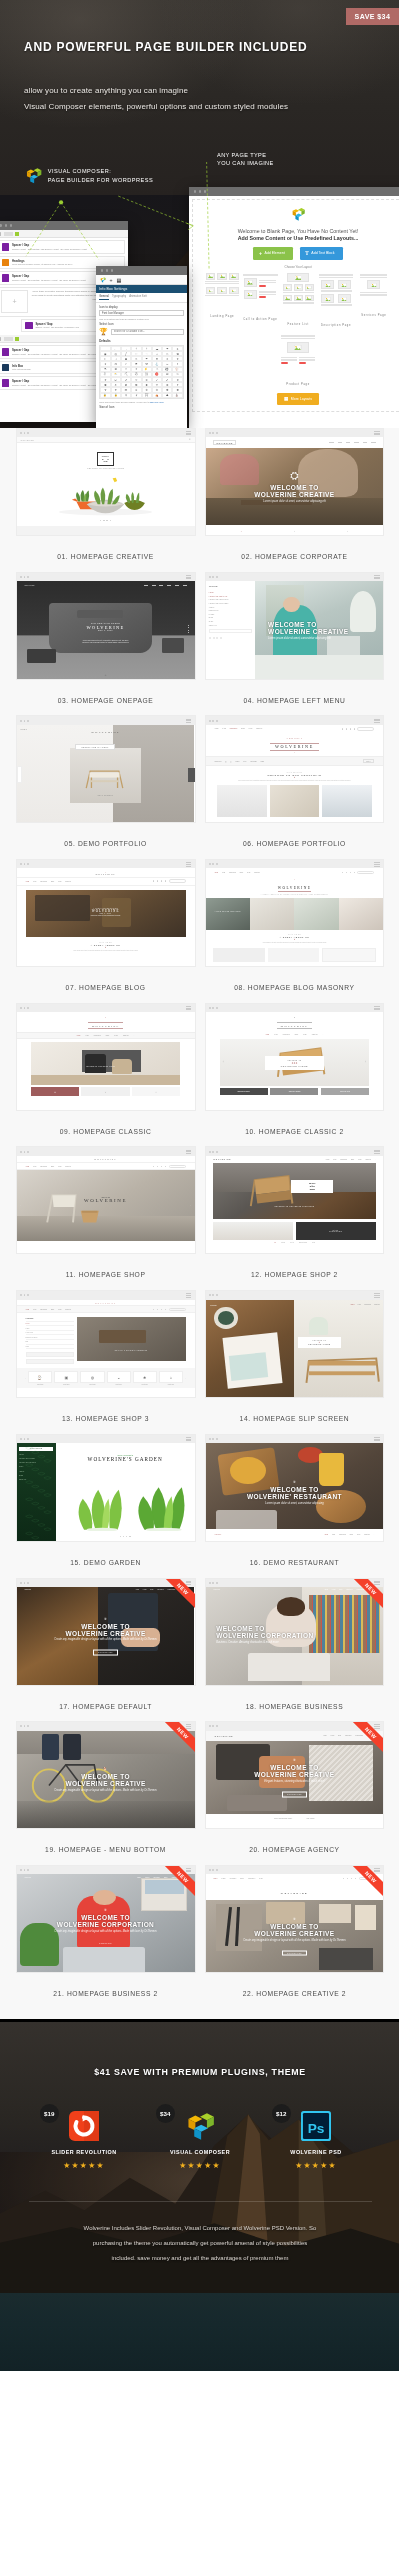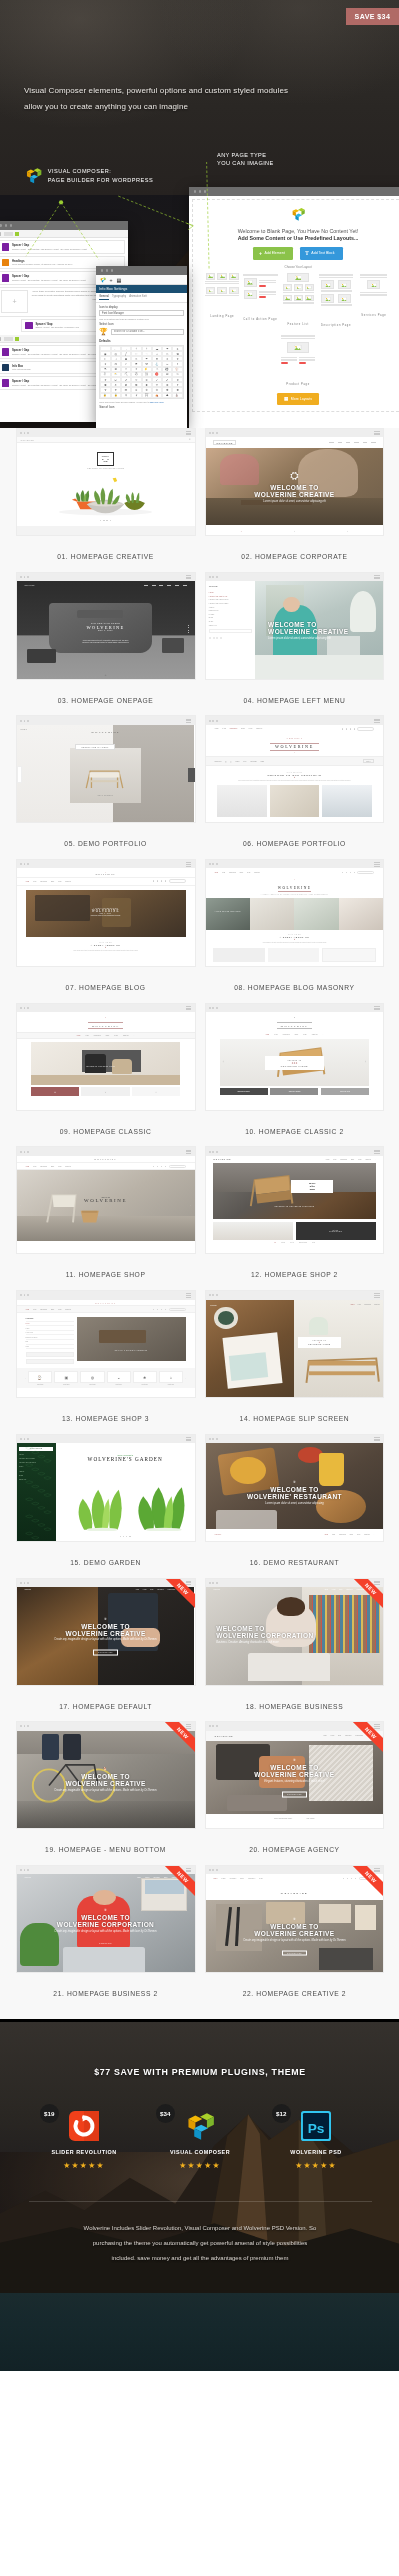--- a/index.html
+++ b/index.html
@@ -183,25 +183,26 @@
     <path d="M0,430 L0,250 L60,205 L110,238 L175,180 L240,215 L300,145 L340,95 L370,120 L420,70 L470,130 L530,95 L616,150 L616,430 Z" fill="#231c16"></path>
     <path d="M280,430 L330,120 L352,92 L378,125 L420,78 L460,135 L500,105 L560,160 L616,140 L616,430 Z" fill="#2e241b"></path>
     <path d="M330,430 L352,92 L372,118 L400,430 Z" fill="#4a3829" opacity=".75"></path>
     <path d="M420,430 L420,78 L452,128 L470,430 Z" fill="#443425" opacity=".6"></path>
     <path d="M0,430 L0,300 L80,268 L150,300 L230,262 L300,300 L380,270 L470,305 L560,275 L616,300 L616,430 Z" fill="#1b1715"></path>
   </svg>
 
   <div class="save-badge">SAVE $34</div>
 
   <div class="hero-h1">
+    <div>AND POWERFUL PAGE BUILDER INCLUDED</div>
   </div>
 
   <div class="hero-sub">
+    <div>allow you to create anything you can imagine</div>
     <div>Visual Composer elements, powerful options and custom styled modules</div>
-    <div>allow you to create anything you can imagine</div>
   </div>
 
   <div class="vc-label">
     <span class="vclogo">
       <svg width="17" height="17" viewBox="0 0 26 26">
         <path d="M3,7 L9,4 L15,7 L9,10 Z" fill="#f2b705"></path>
         <path d="M3,7 L3,14 L9,17 L9,10 Z" fill="#e09b00"></path>
         <path d="M13,5 L19,2 L25,5 L19,8 Z" fill="#a8d02a"></path>
         <path d="M19,8 L25,5 L25,12 L19,15 Z" fill="#7db52a"></path>
         <path d="M8,15 L14,12 L20,15 L14,18 Z" fill="#29b6e8"></path>
@@ -1905,21 +1906,21 @@
   <div class="ft-sky"></div>
   <svg style="position:absolute;left:0;top:78px;width:400px;height:214px;" viewBox="0 0 616 330" preserveAspectRatio="none">
     <path d="M0,330 L0,175 L70,140 L130,170 L200,120 L270,160 L330,70 L380,25 L430,70 L490,35 L560,95 L616,70 L616,330 Z" fill="#241d17"></path>
     <path d="M300,330 L350,55 L382,22 L414,62 L460,30 L520,90 L616,60 L616,330 Z" fill="#322619"></path>
     <path d="M350,330 L382,22 L400,52 L420,330 Z" fill="#5c452c" opacity=".7"></path>
     <path d="M460,330 L460,30 L494,80 L510,330 Z" fill="#50402c" opacity=".55"></path>
     <path d="M0,330 L0,220 L110,196 L220,224 L330,190 L440,226 L540,198 L616,222 L616,330 Z" fill="#1a1712"></path>
   </svg>
   <div class="ft-water"></div>
 
-  <h2 class="ft-title">$77 SAVE WITH PREMIUM PLUGINS, THEME</h2>
+  <h2 class="ft-title">$41 SAVE WITH PREMIUM PLUGINS, THEME</h2>
 
   <div class="plugins">
     <div class="plugin">
       <span class="pbadge">$19</span>
       <div class="picon">
         <svg width="30" height="30" viewBox="0 0 46 46">
           <rect width="46" height="46" rx="9" fill="#f0401a"></rect>
           <rect x="23" width="23" height="46" rx="0" fill="#e13a16"></rect>
           <path d="M23,10 a13,13 0 1,1 -11.5,7" stroke="#fff" stroke-width="6" fill="none" stroke-linecap="round"></path>
           <path d="M21,6 L30,11 L21,16 Z" fill="#fff"></path>

